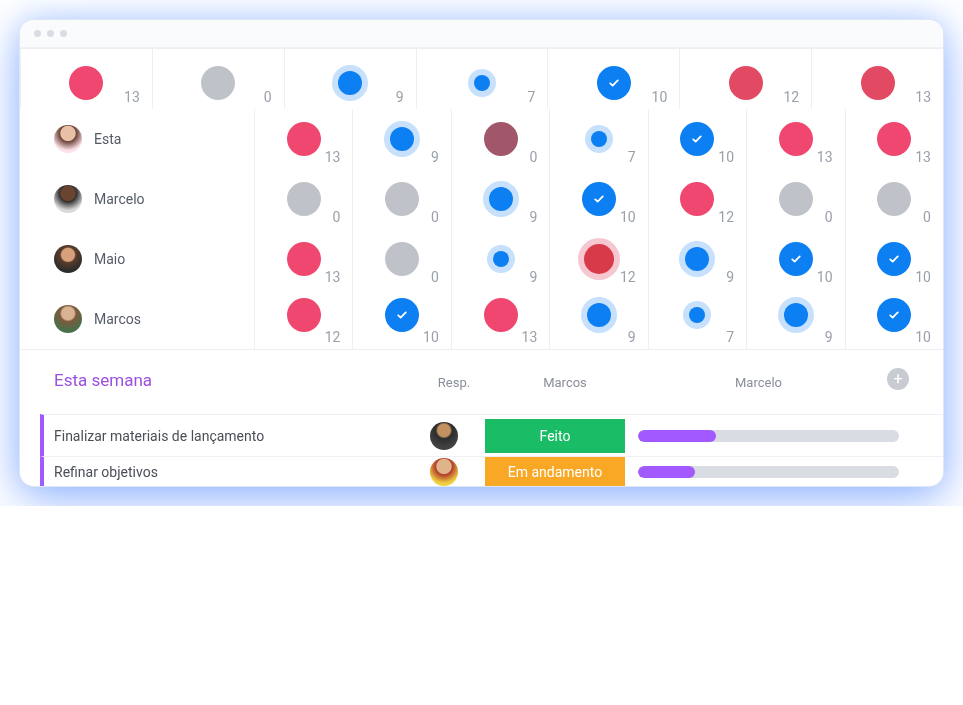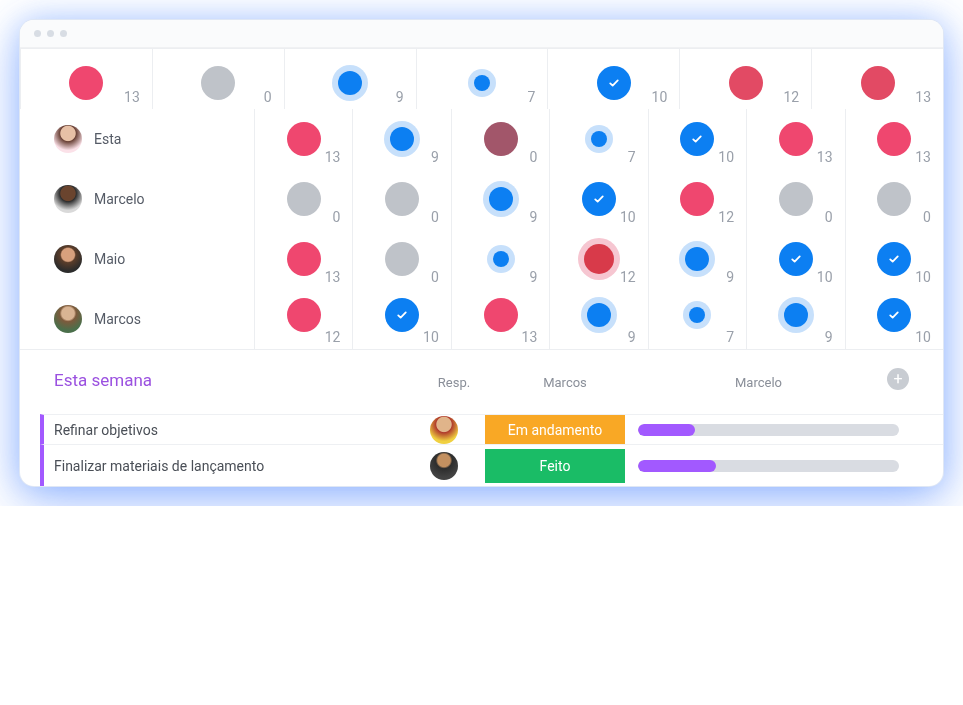--- a/index.html
+++ b/index.html
@@ -419,40 +419,40 @@
 
   <div class="section">
     <div class="sec-header">
       <div class="sec-title">Esta semana</div>
       <div class="col-head col-resp">Resp.</div>
       <div class="col-head col-status">Marcos</div>
       <div class="col-head col-time">Marcelo</div>
       <div class="plus">+</div>
     </div>
     <div id="tasks">
+        <div class="task-row">
+          <div class="task-name">Finalizar materiais de lançamento</div>
+          <div class="task-avatar-col">
+            <div class="avatar av-task1"></div>
+          </div>
+          <div class="status-pill st-done">Feito</div>
+          <div class="timeline-col">
+            <div class="tl-track">
+              <div class="tl-fill" style="width:30%"></div>
+            </div>
+          </div>
+        </div>
         <div class="task-row cut">
           <div class="task-name">Refinar objetivos</div>
           <div class="task-avatar-col">
             <div class="avatar av-task2"></div>
           </div>
           <div class="status-pill st-doing">Em andamento</div>
           <div class="timeline-col">
             <div class="tl-track">
               <div class="tl-fill" style="width:22%"></div>
             </div>
           </div>
         </div>
-        <div class="task-row">
-          <div class="task-name">Finalizar materiais de lançamento</div>
-          <div class="task-avatar-col">
-            <div class="avatar av-task1"></div>
-          </div>
-          <div class="status-pill st-done">Feito</div>
-          <div class="timeline-col">
-            <div class="tl-track">
-              <div class="tl-fill" style="width:30%"></div>
-            </div>
-          </div>
-        </div>
       </div>
   </div>
 
 </div>
 
 </body></html>

